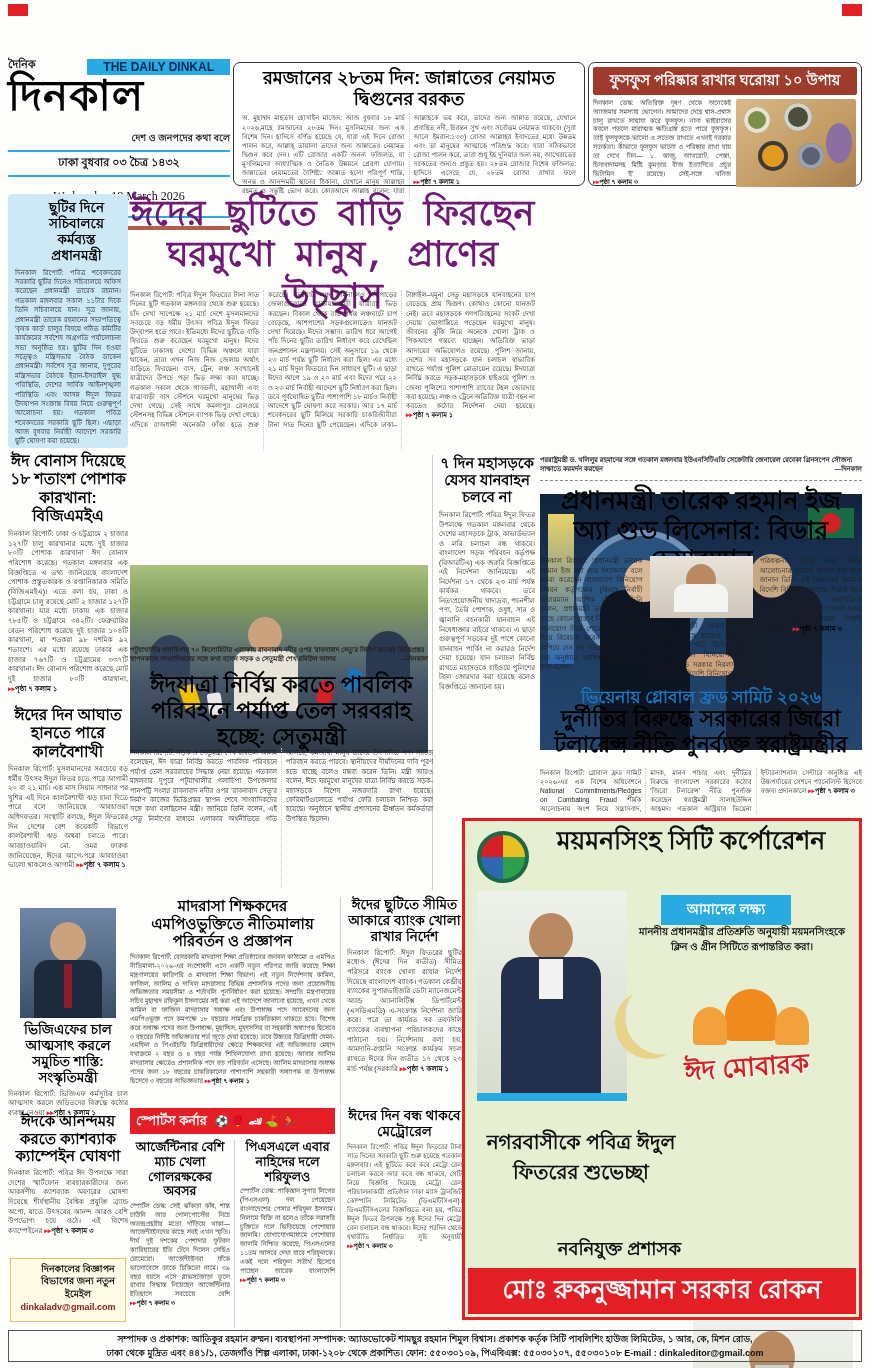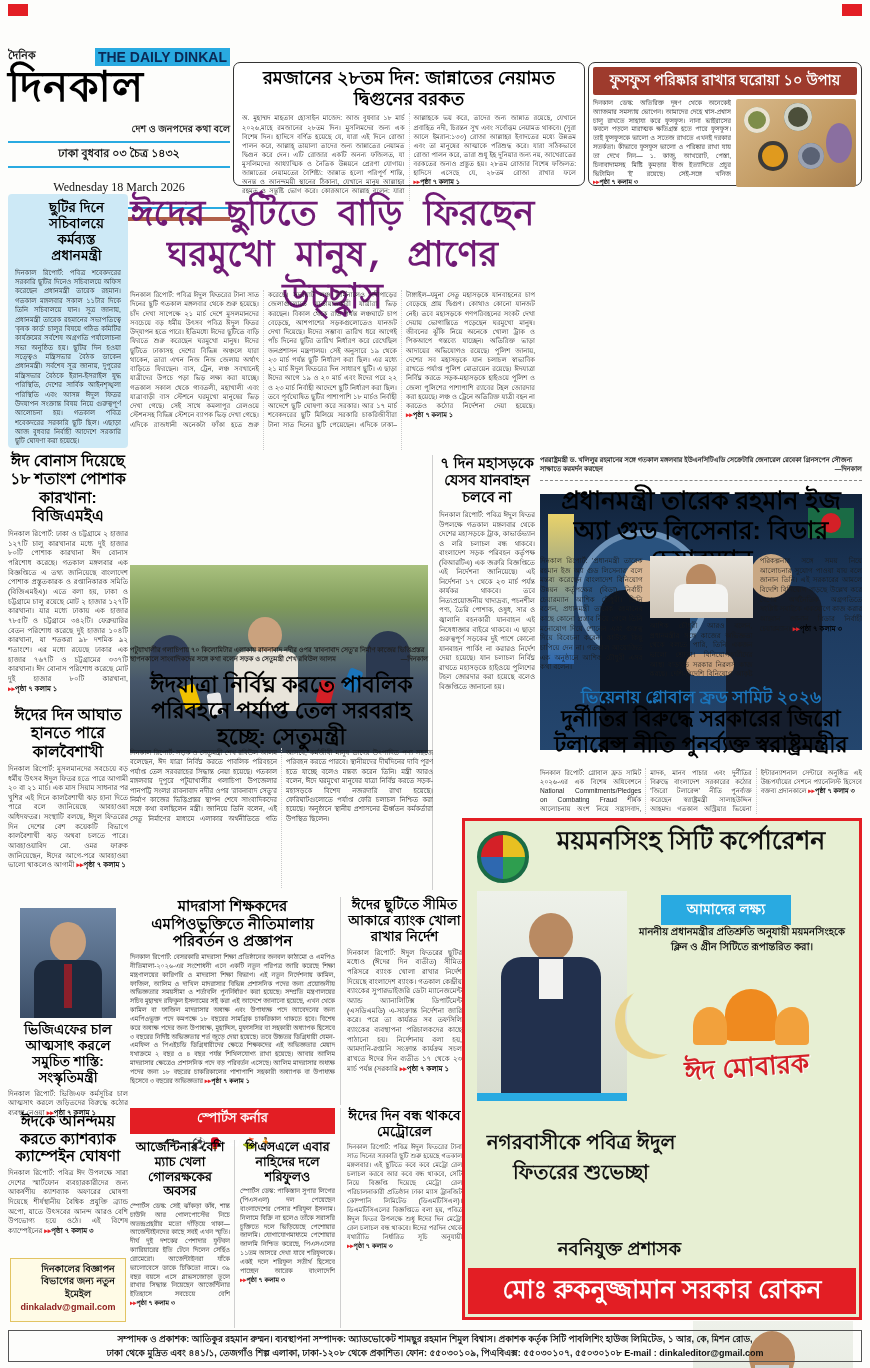--- a/index.html
+++ b/index.html
@@ -13,34 +13,34 @@
   .jump{font-weight:bold;color:#000;white-space:nowrap;}
   .jump::before{content:"\25B8\25B8 ";color:#e8262a;}
   .boxed{border:1.5px solid #333;border-radius:7px;padding:5px 8px;box-sizing:border-box;background:#fff;}
   .photo{background:#9aa7b0;overflow:hidden;position:relative;}
   .caption{font-size:6.6px;line-height:1.35;font-weight:bold;color:#222;}
   .credit{float:right;font-weight:bold;}
   .kicker{font-weight:bold;text-align:center;color:#1b75bb;}
   .cyanline{background:#29aae1;height:2px;}
   .vline{border-left:1px solid #cfcfcf;}
   .leadhead{color:#701a75;font-weight:800;font-family:Liberation Mono, monospace;}
-  .redband{background:#e31e24;color:#fff;font-weight:bold;display:flex;align-items:center;justify-content:center;flex-direction:column;}
+  .redband{background:#e31e24;color:#fff;font-weight:bold;display:flex;align-items:center;justify-content:center;}
 </style>
 </head>
 <body>
 
 <div class="page">
 
   <div class="abs" style="left:8px;top:4px;width:20px;height:12px;background:#e31e24;"></div>
   <div class="abs" style="left:842px;top:4px;width:20px;height:12px;background:#e31e24;"></div>
 
-  <div class="abs" style="left:8px;top:47px;width:222px;height:128px;">
+  <div class="abs" style="left:8px;top:56px;width:222px;height:128px;">
     <div style="display:flex;justify-content:space-between;align-items:flex-end;">
       <span style="font-weight:bold;font-size:11px;">দৈনিক</span>
-      <span style="background:#29aae1;color:#0b2a56;font-weight:bold;font-size:14px;padding:1px 3px;">THE DAILY DINKAL</span>
+      <span style="background:#29aae1;color:#0b2a56;font-weight:bold;font-size:12px;padding:1px 16px;">THE DAILY DINKAL</span>
     </div>
     <div style="font-weight:800;font-size:42px;line-height:1.0;letter-spacing:1px;color:#000;">দিনকাল</div>
     <div style="text-align:right;font-size:9.5px;font-weight:bold;color:#222;margin-top:14px;">দেশ ও জনপদের কথা বলে</div>
     <div class="cyanline" style="margin-top:4px;"></div>
     <div style="text-align:center;font-size:11px;font-weight:bold;padding:2px 0;">ঢাকা বুধবার ০৩ চৈত্র ১৪৩২</div>
     <div class="cyanline"></div>
     <div style="text-align:center;font-size:12px;font-family:'Liberation Serif',serif;padding:12px 0;">Wednesday 18 March 2026</div>
     <div class="cyanline"></div>
     <div style="height:4px;background:#b0604a;margin-top:8px;"></div>
   </div>

